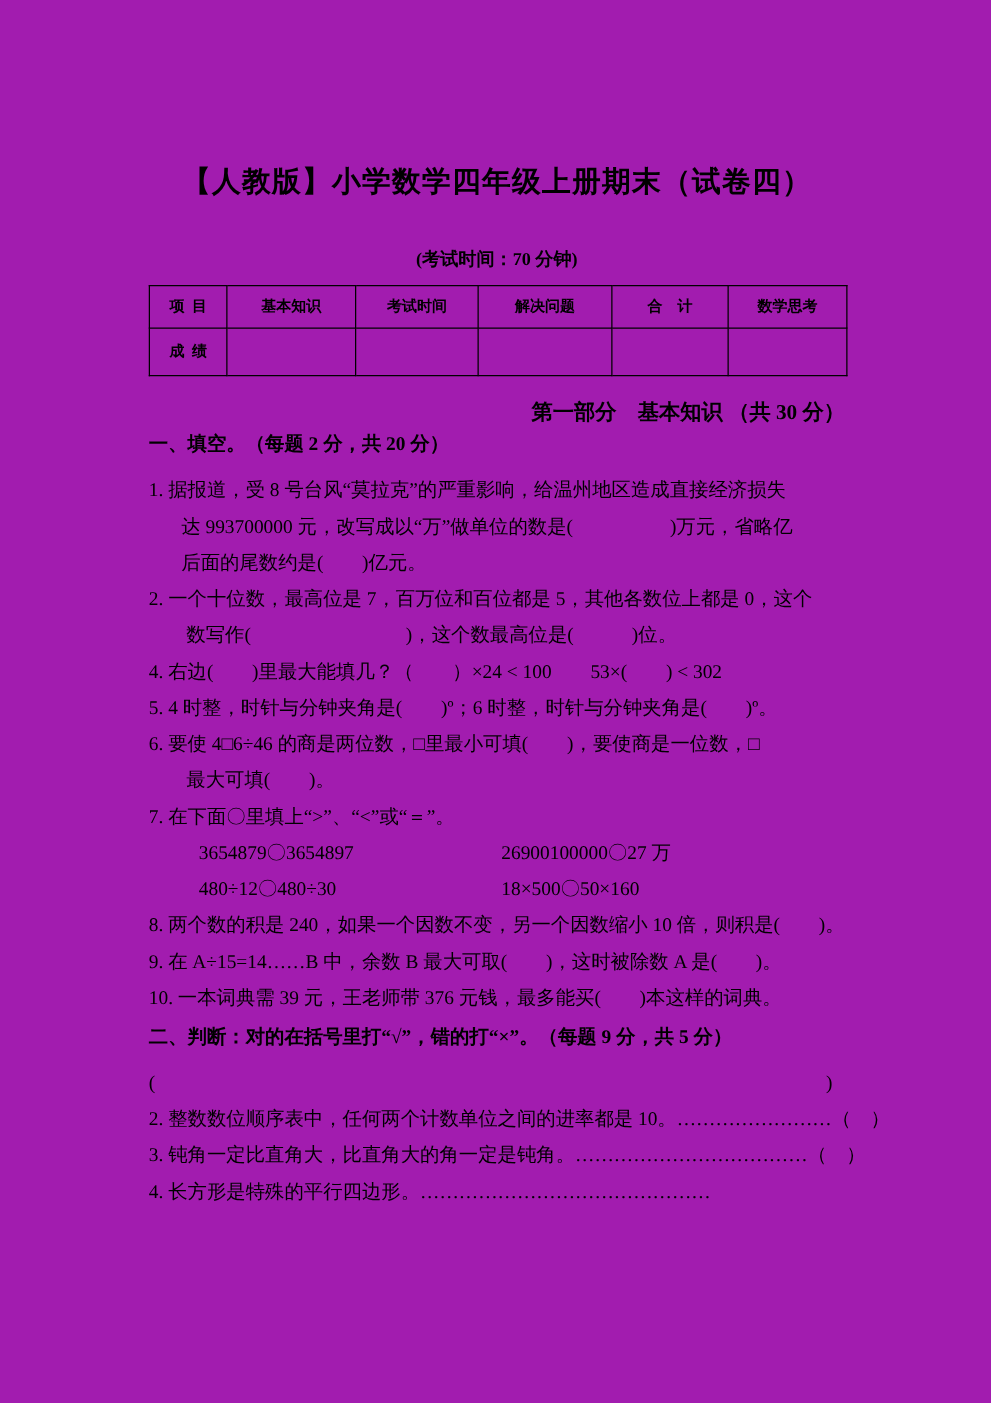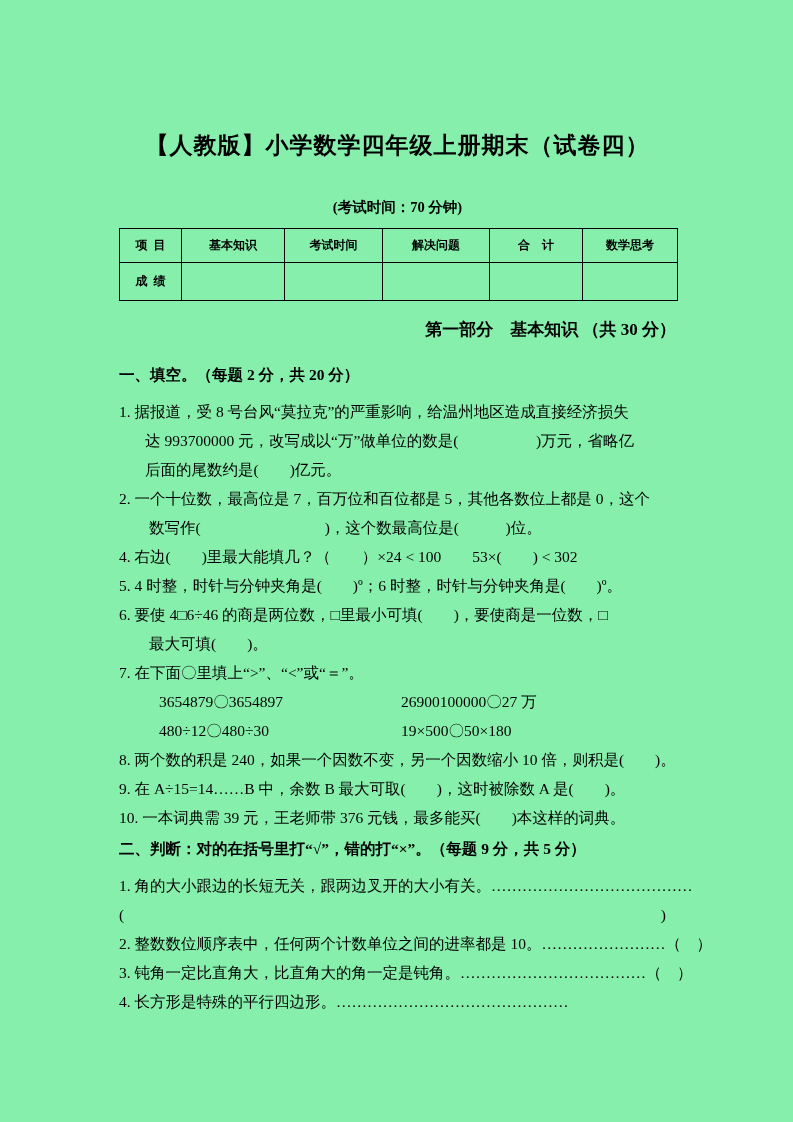--- a/index.html
+++ b/index.html
@@ -1,21 +1,21 @@
 <!DOCTYPE html>
 <html><head>
 <meta charset="utf-8">
 <style>
   html, body { margin: 0; padding: 0; background: #ffffff; }
   .page {
     position: relative;
     width: 793px;
     height: 1122px;
     margin: 0 auto;
-    background: #86efac;
+    background: #a21caf;
     box-sizing: border-box;
     padding: 96px 117px 0 119px;
     font-family: "Liberation Serif", "DejaVu Serif", serif;
     color: #000;
     overflow: hidden;
   }
   .title {
     margin: 34px 0 0 0;
     font-size: 23px;
     font-weight: bold;
@@ -47,21 +47,20 @@
   table.score-table tr.hdr td { height: 33px; }
   table.score-table tr.scr td { height: 37px; }
   .heading {
     margin-top: 17px;
     font-size: 17px;
     font-weight: bold;
     text-align: right;
     white-space: pre;
   }
   .sec-title {
-    margin-top: 19px;
     font-size: 15.5px;
     font-weight: bold;
     line-height: 29px;
     white-space: pre;
   }
   .sec-title.sec2 { margin-top: 2px; }
   .lines { margin-top: 8px; font-size: 15.5px; }
   .line {
     line-height: 29px;
     min-height: 29px;
@@ -121,28 +120,27 @@
       <div class="line cont">达 993700000 元，改写成以“万”做单位的数是(　　　　　)万元，省略亿</div>
       <div class="line cont">后面的尾数约是(　　)亿元。</div>
       <div class="line first">2. 一个十位数，最高位是 7，百万位和百位都是 5，其他各数位上都是 0，这个</div>
       <div class="line cont2">数写作(　　　　　　　　)，这个数最高位是(　　　)位。</div>
       <div class="line first">4. 右边(　　)里最大能填几？（　　）×24 &lt; 100　　53×(　　) &lt; 302</div>
       <div class="line first">5. 4 时整，时针与分钟夹角是(　　)º；6 时整，时针与分钟夹角是(　　)º。</div>
       <div class="line first">6. 要使 4□6÷46 的商是两位数，□里最小可填(　　)，要使商是一位数，□</div>
       <div class="line cont2">最大可填(　　)。</div>
       <div class="line first">7. 在下面〇里填上“&gt;”、“&lt;”或“＝”。</div>
       <div class="line cols"><span class="col-l">3654879〇3654897</span><span>26900100000〇27 万</span></div>
-      <div class="line cols"><span class="col-l">480÷12〇480÷30</span><span>19×500〇50×180</span></div>
+      <div class="line cols"><span class="col-l">480÷12〇480÷30</span><span>18×500〇50×160</span></div>
       <div class="line first">8. 两个数的积是 240，如果一个因数不变，另一个因数缩小 10 倍，则积是(　　)。</div>
       <div class="line first">9. 在 A÷15=14……B 中，余数 B 最大可取(　　)，这时被除数 A 是(　　)。</div>
       <div class="line first">10. 一本词典需 39 元，王老师带 376 元钱，最多能买(　　)本这样的词典。</div>
     </div>
 
   <div class="sec-title sec2">二、判断：对的在括号里打“√”，错的打“×”。（每题 9 分，共 5 分）</div>
   <div class="lines" id="judge-lines">
-      <div class="line first">1. 角的大小跟边的长短无关，跟两边叉开的大小有关。…………………………………</div>
       <div class="line paren"><span>(</span><span>)</span></div>
       <div class="line flex"><span>2. 整数数位顺序表中，任何两个计数单位之间的进率都是 10。……………………</span><span class="tail">（　）</span></div>
       <div class="line flex"><span>3. 钝角一定比直角大，比直角大的角一定是钝角。………………………………</span><span class="tail">（　）</span></div>
       <div class="line first">4. 长方形是特殊的平行四边形。………………………………………</div>
     </div>
 
 </div>
 
 </body></html>

